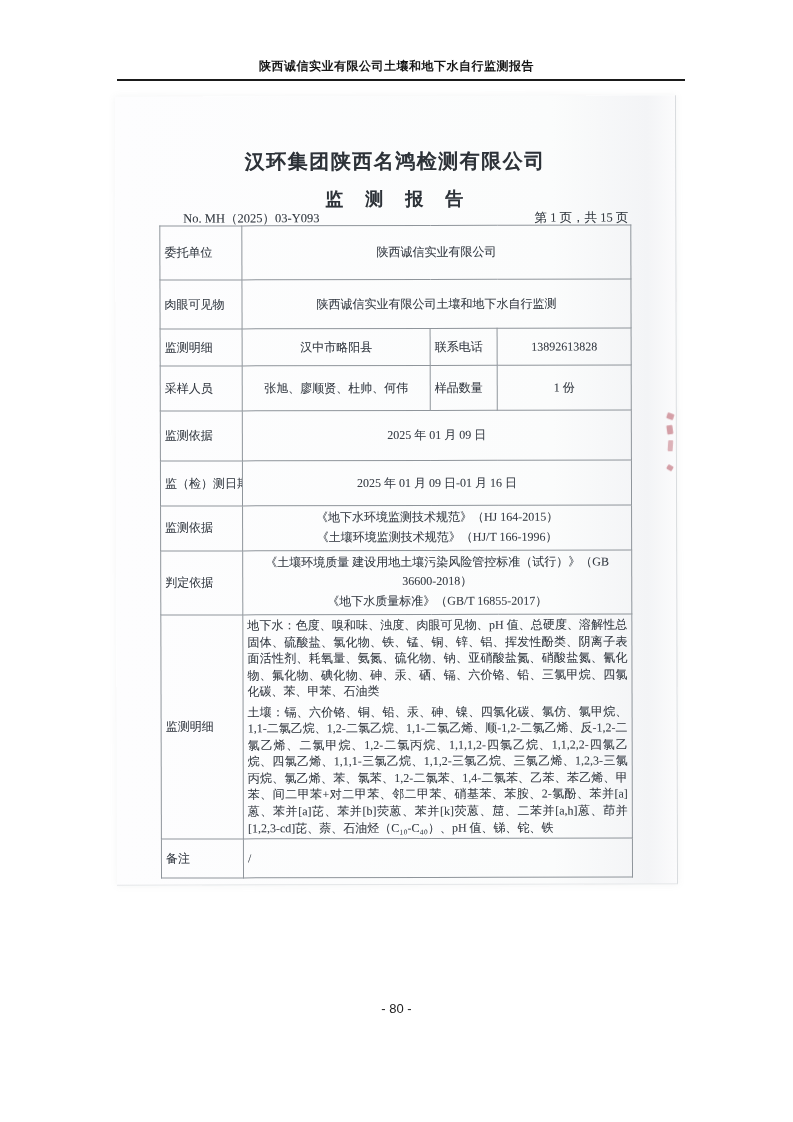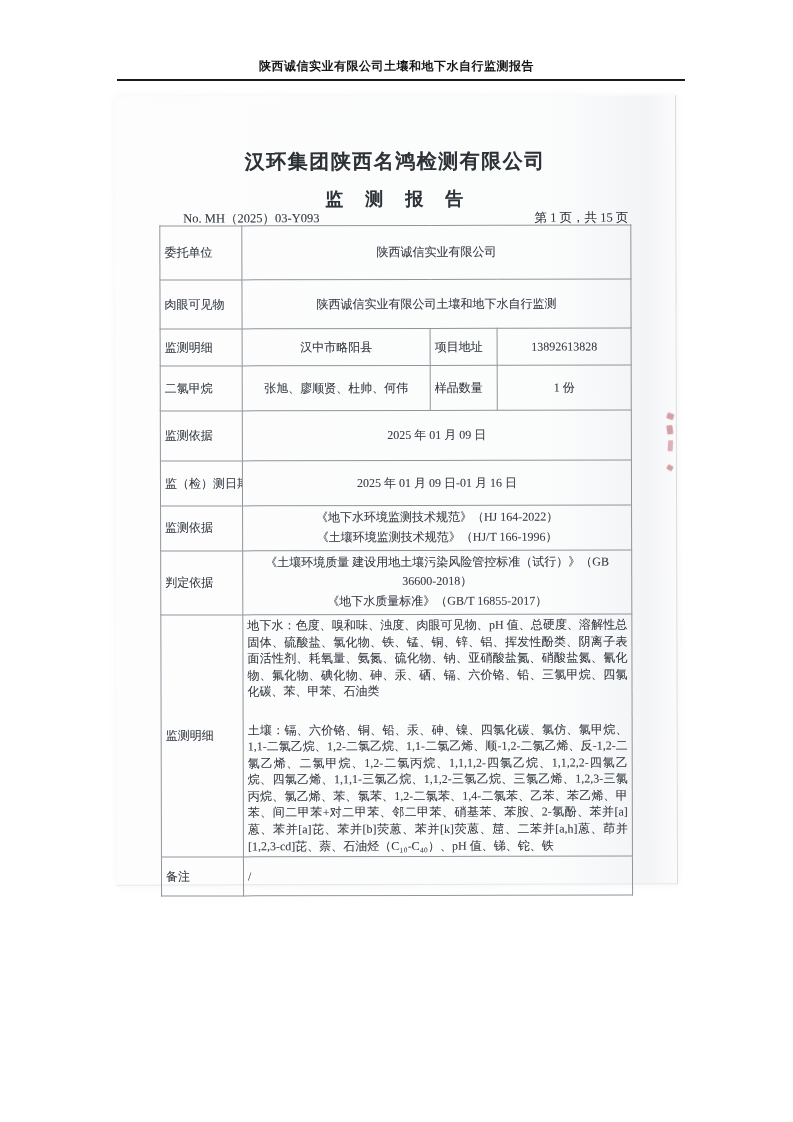--- a/index.html
+++ b/index.html
@@ -65,21 +65,21 @@
   td.val{text-align:center;}
   tr.r1{height:54px}tr.r2{height:49px}tr.r3{height:37px}tr.r4{height:45px}
   tr.r5{height:50px}tr.r6{height:45px}tr.r7{height:44px}tr.r8{height:46px}
   tr.r9{height:174px}tr.r10{height:39px}
   .two-line{line-height:1.65;font-size:11px;}
   td.detail{
     text-align:justify;
     font-size:10.3px;line-height:1.38;
     padding:5px 8px;vertical-align:middle;
   }
-  td.detail p{margin:0 0 22px 0;}
+  td.detail p{margin:0 0 4px 0;}
   td.detail p:last-child{margin:0;}
   td.remark-val{text-align:left;padding-left:10px;}
   
   .stamp-residue{position:absolute;left:548px;top:318px;width:12px;height:86px;
     filter:blur(0.6px);opacity:0.55;}
   .stamp-residue span{
     display:block;background:#b75663;border-radius:1px;margin:0 auto 6px auto;
   }
   .stamp-residue .m1{width:7px;height:6px;transform:rotate(18deg);}
   .stamp-residue .m2{width:6px;height:9px;transform:rotate(-8deg);}
@@ -122,41 +122,41 @@
           <td class="lbl">委托单位</td>
           <td class="val" colspan="3">陕西诚信实业有限公司</td>
         </tr>
         <tr class="r2">
           <td class="lbl">肉眼可见物</td>
           <td class="val" colspan="3">陕西诚信实业有限公司土壤和地下水自行监测</td>
         </tr>
         <tr class="r3">
           <td class="lbl">监测明细</td>
           <td class="val">汉中市略阳县</td>
-          <td class="lbl">项目地址</td>
+          <td class="lbl">联系电话</td>
           <td class="val">13892613828</td>
         </tr>
         <tr class="r4">
-          <td class="lbl">二氯甲烷</td>
+          <td class="lbl">采样人员</td>
           <td class="val">张旭、廖顺贤、杜帅、何伟</td>
           <td class="lbl">样品数量</td>
           <td class="val">1 份</td>
         </tr>
         <tr class="r5">
           <td class="lbl">监测依据</td>
           <td class="val" colspan="3">2025 年 01 月 09 日</td>
         </tr>
         <tr class="r6">
           <td class="lbl">监（检）测日期</td>
           <td class="val" colspan="3">2025 年 01 月 09 日-01 月 16 日</td>
         </tr>
         <tr class="r7">
           <td class="lbl">监测依据</td>
           <td class="val two-line" colspan="3">
-            <div>《地下水环境监测技术规范》（HJ 164-2022）</div>
+            <div>《地下水环境监测技术规范》（HJ 164-2015）</div>
             <div>《土壤环境监测技术规范》（HJ/T 166-1996）</div>
           </td>
         </tr>
         <tr class="r8">
           <td class="lbl">判定依据</td>
           <td class="val two-line" colspan="3">
             <div>《土壤环境质量 建设用地土壤污染风险管控标准（试行）》（GB 36600-2018）</div>
             <div>《地下水质量标准》（GB/T 16855-2017）</div>
           </td>
         </tr>
@@ -176,14 +176,15 @@
 
     <div class="stamp-residue">
       <span class="m1"></span>
       <span class="m2"></span>
       <span class="m3"></span>
       <span class="m4"></span>
     </div>
 
   </div>
 
+  <div class="footer-page">- 80 -</div>
 
 </div>
 
 </body></html>

